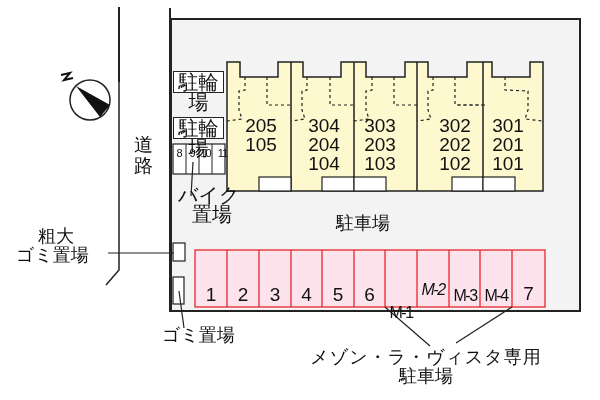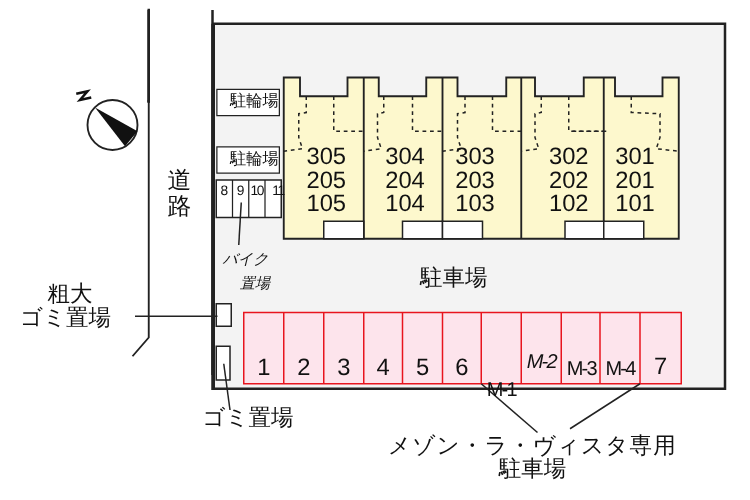--- a/index.html
+++ b/index.html
@@ -2,21 +2,21 @@
 <html><head>
 <meta charset="utf-8">
 <style>
   html, body { margin: 0; padding: 0; background: #ffffff; }
   body { width: 600px; height: 400px; overflow: hidden; position: relative; font-family: "DejaVu Sans", "Liberation Sans", sans-serif; }
   svg { position: absolute; left: 0; top: 0; }
   .lbl { position: absolute; color: #111; white-space: nowrap; line-height: 1; }
   .unit-nums { position: absolute; text-align: center; font-family: "Liberation Sans", "DejaVu Sans", sans-serif; font-size: 19px; line-height: 19px; color: #111; }
   .park-num { position: absolute; font-family: "Liberation Sans", "DejaVu Sans", sans-serif; color: #111; text-align: center; }
   .bike-slot { position: absolute; font-family: "Liberation Sans", sans-serif; font-size: 11px; color: #111; text-align: center; }
-  .boxlbl { position: absolute; border: 1.5px solid #222; background: #ffffff; font-size: 13px; line-height: 20px; text-align: right; color: #111; }
+  .boxlbl { position: absolute; border: 1.5px solid #222; background: #ffffff; font-size: 20px; line-height: 20px; text-align: center; color: #111; }
 </style>
 </head>
 <body>
 
 <svg width="600" height="400" viewBox="0 0 600 400">
 
   <line x1="119" y1="7" x2="119" y2="82" stroke="#222" stroke-width="2"></line>
   <line x1="119" y1="82" x2="119" y2="80" stroke="#222" stroke-width="2"></line>
   <line x1="119" y1="8" x2="119" y2="82" stroke="#222" stroke-width="2"></line>
   <polyline points="119,8 119,270 106,285" fill="none" stroke="#222" stroke-width="1.5"></polyline>
@@ -98,27 +98,26 @@
 </div>
 
 <div class="boxlbl" style="left:173px;top:71px;width:49px;height:20px;">駐輪場</div>
 <div class="boxlbl" style="left:173px;top:117px;width:49px;height:20px;">駐輪場</div>
 
 <div class="bike-slot" style="left:173px;top:147px;width:13px;">8</div>
 <div class="bike-slot" style="left:186px;top:147px;width:13px;">9</div>
 <div class="bike-slot" style="left:199px;top:147px;width:13px;letter-spacing:-1px;">10</div>
 <div class="bike-slot" style="left:216px;top:147px;width:13px;letter-spacing:-1px;">11</div>
 
-<div class="lbl" style="left:178px;top:198px;font-size:12px;line-height:19px;font-style:italic;">
+<div class="lbl" style="left:178px;top:186px;font-size:20px;line-height:19px;">
   <div>バイク</div>
   <div style="padding-left:14px;">置場</div>
 </div>
 
 <div class="unit-nums" style="left:232px;top:116px;width:58px;">
-  <div>305</div>
   <div>205</div>
   <div>105</div>
 </div>
 <div class="unit-nums" style="left:294px;top:116px;width:60px;">
   <div>304</div>
   <div>204</div>
   <div>104</div>
 </div>
 <div class="unit-nums" style="left:351px;top:116px;width:58px;">
   <div>303</div>

